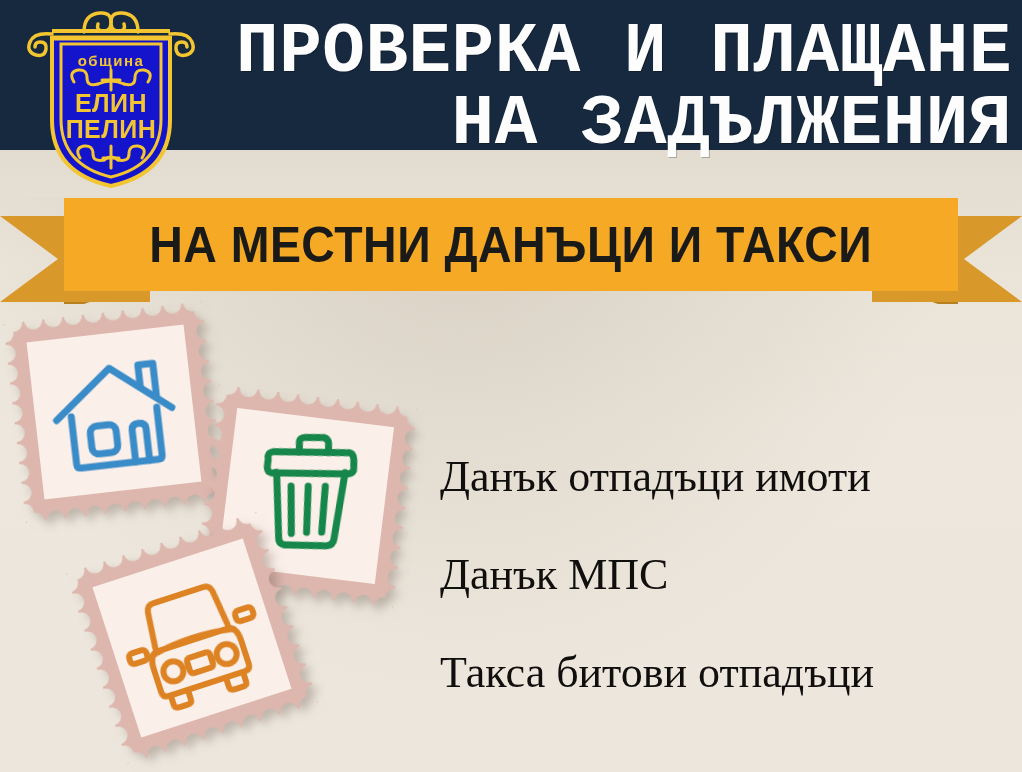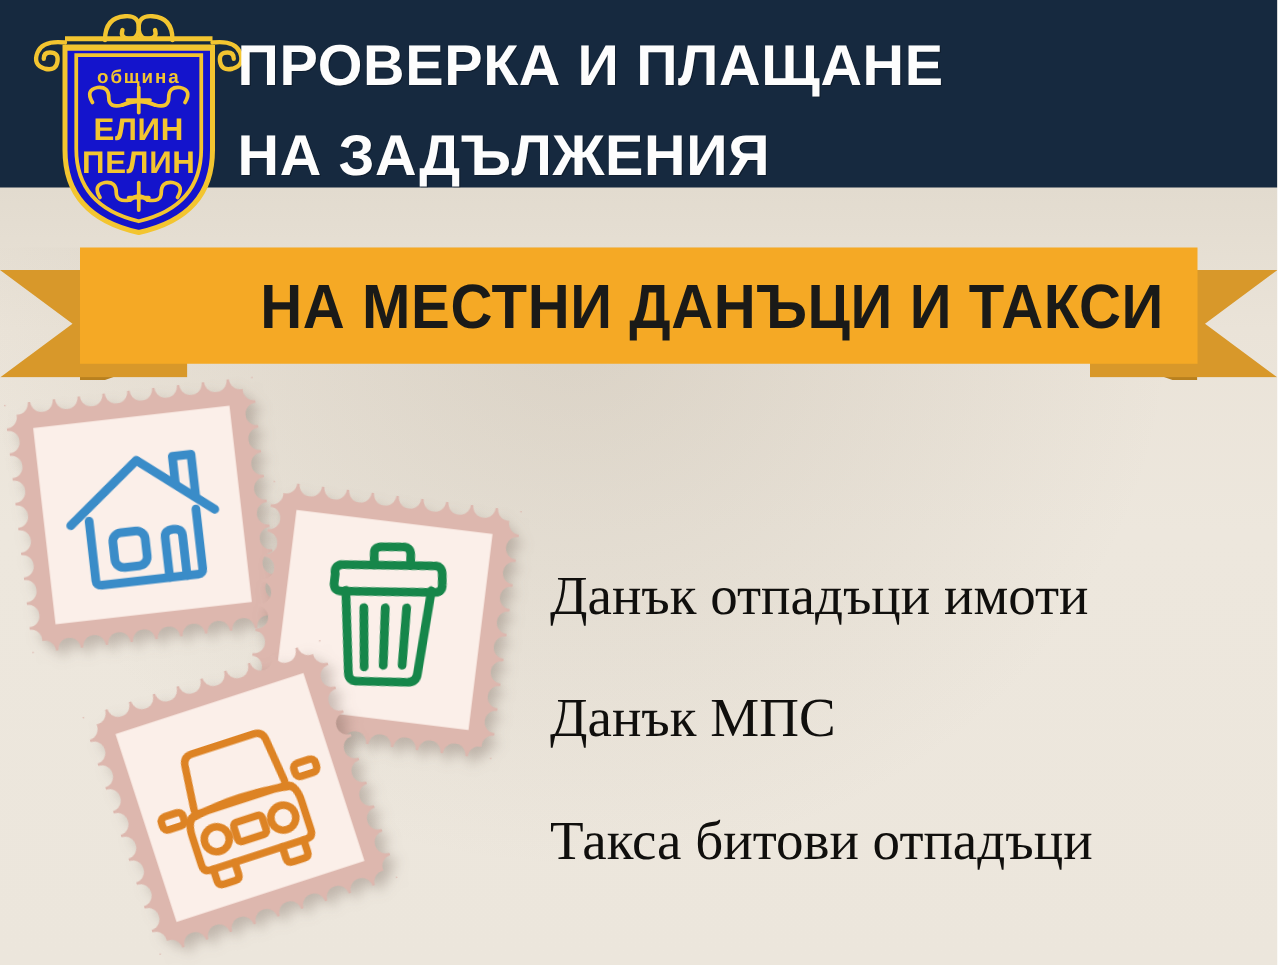--- a/index.html
+++ b/index.html
@@ -30,27 +30,27 @@
     left: 22px;
     top: 8px;
     width: 178px;
     height: 182px;
   }
   #title-block {
     position: absolute;
     left: 190px;
     top: 16px;
     width: 822px;
-    text-align: left;
+    text-align: right;
     color: #fdfdfd;
     font-weight: bold;
-    font-size: 46px;
+    font-size: 71px;
     line-height: 72px;
     letter-spacing: 0.5px;
-    font-family: Liberation Sans, sans-serif;
+    font-family: Liberation Mono, monospace;
     text-shadow: 1px 1px 0 rgba(0,0,0,0.25);
   }
   .title-line { display: block; white-space: nowrap; }
 
   
   #ribbon {
     position: absolute;
     left: 0; top: 196px;
     width: 1022px;
     height: 112px;
@@ -85,21 +85,21 @@
   #ribbon-center {
     position: absolute;
     left: 64px;
     top: 2px;
     width: 894px;
     height: 93px;
     background: #f5a925;
     z-index: 2;
     display: flex;
     align-items: center;
-    justify-content: flex-end;
+    justify-content: center;
   }
   #ribbon-text {
     color: #1a1a18;
     font-weight: bold;
     font-size: 50px;
     letter-spacing: 0.5px;
     white-space: nowrap;
     font-family: "Liberation Sans", sans-serif;
     transform: scaleX(0.93);
   }

